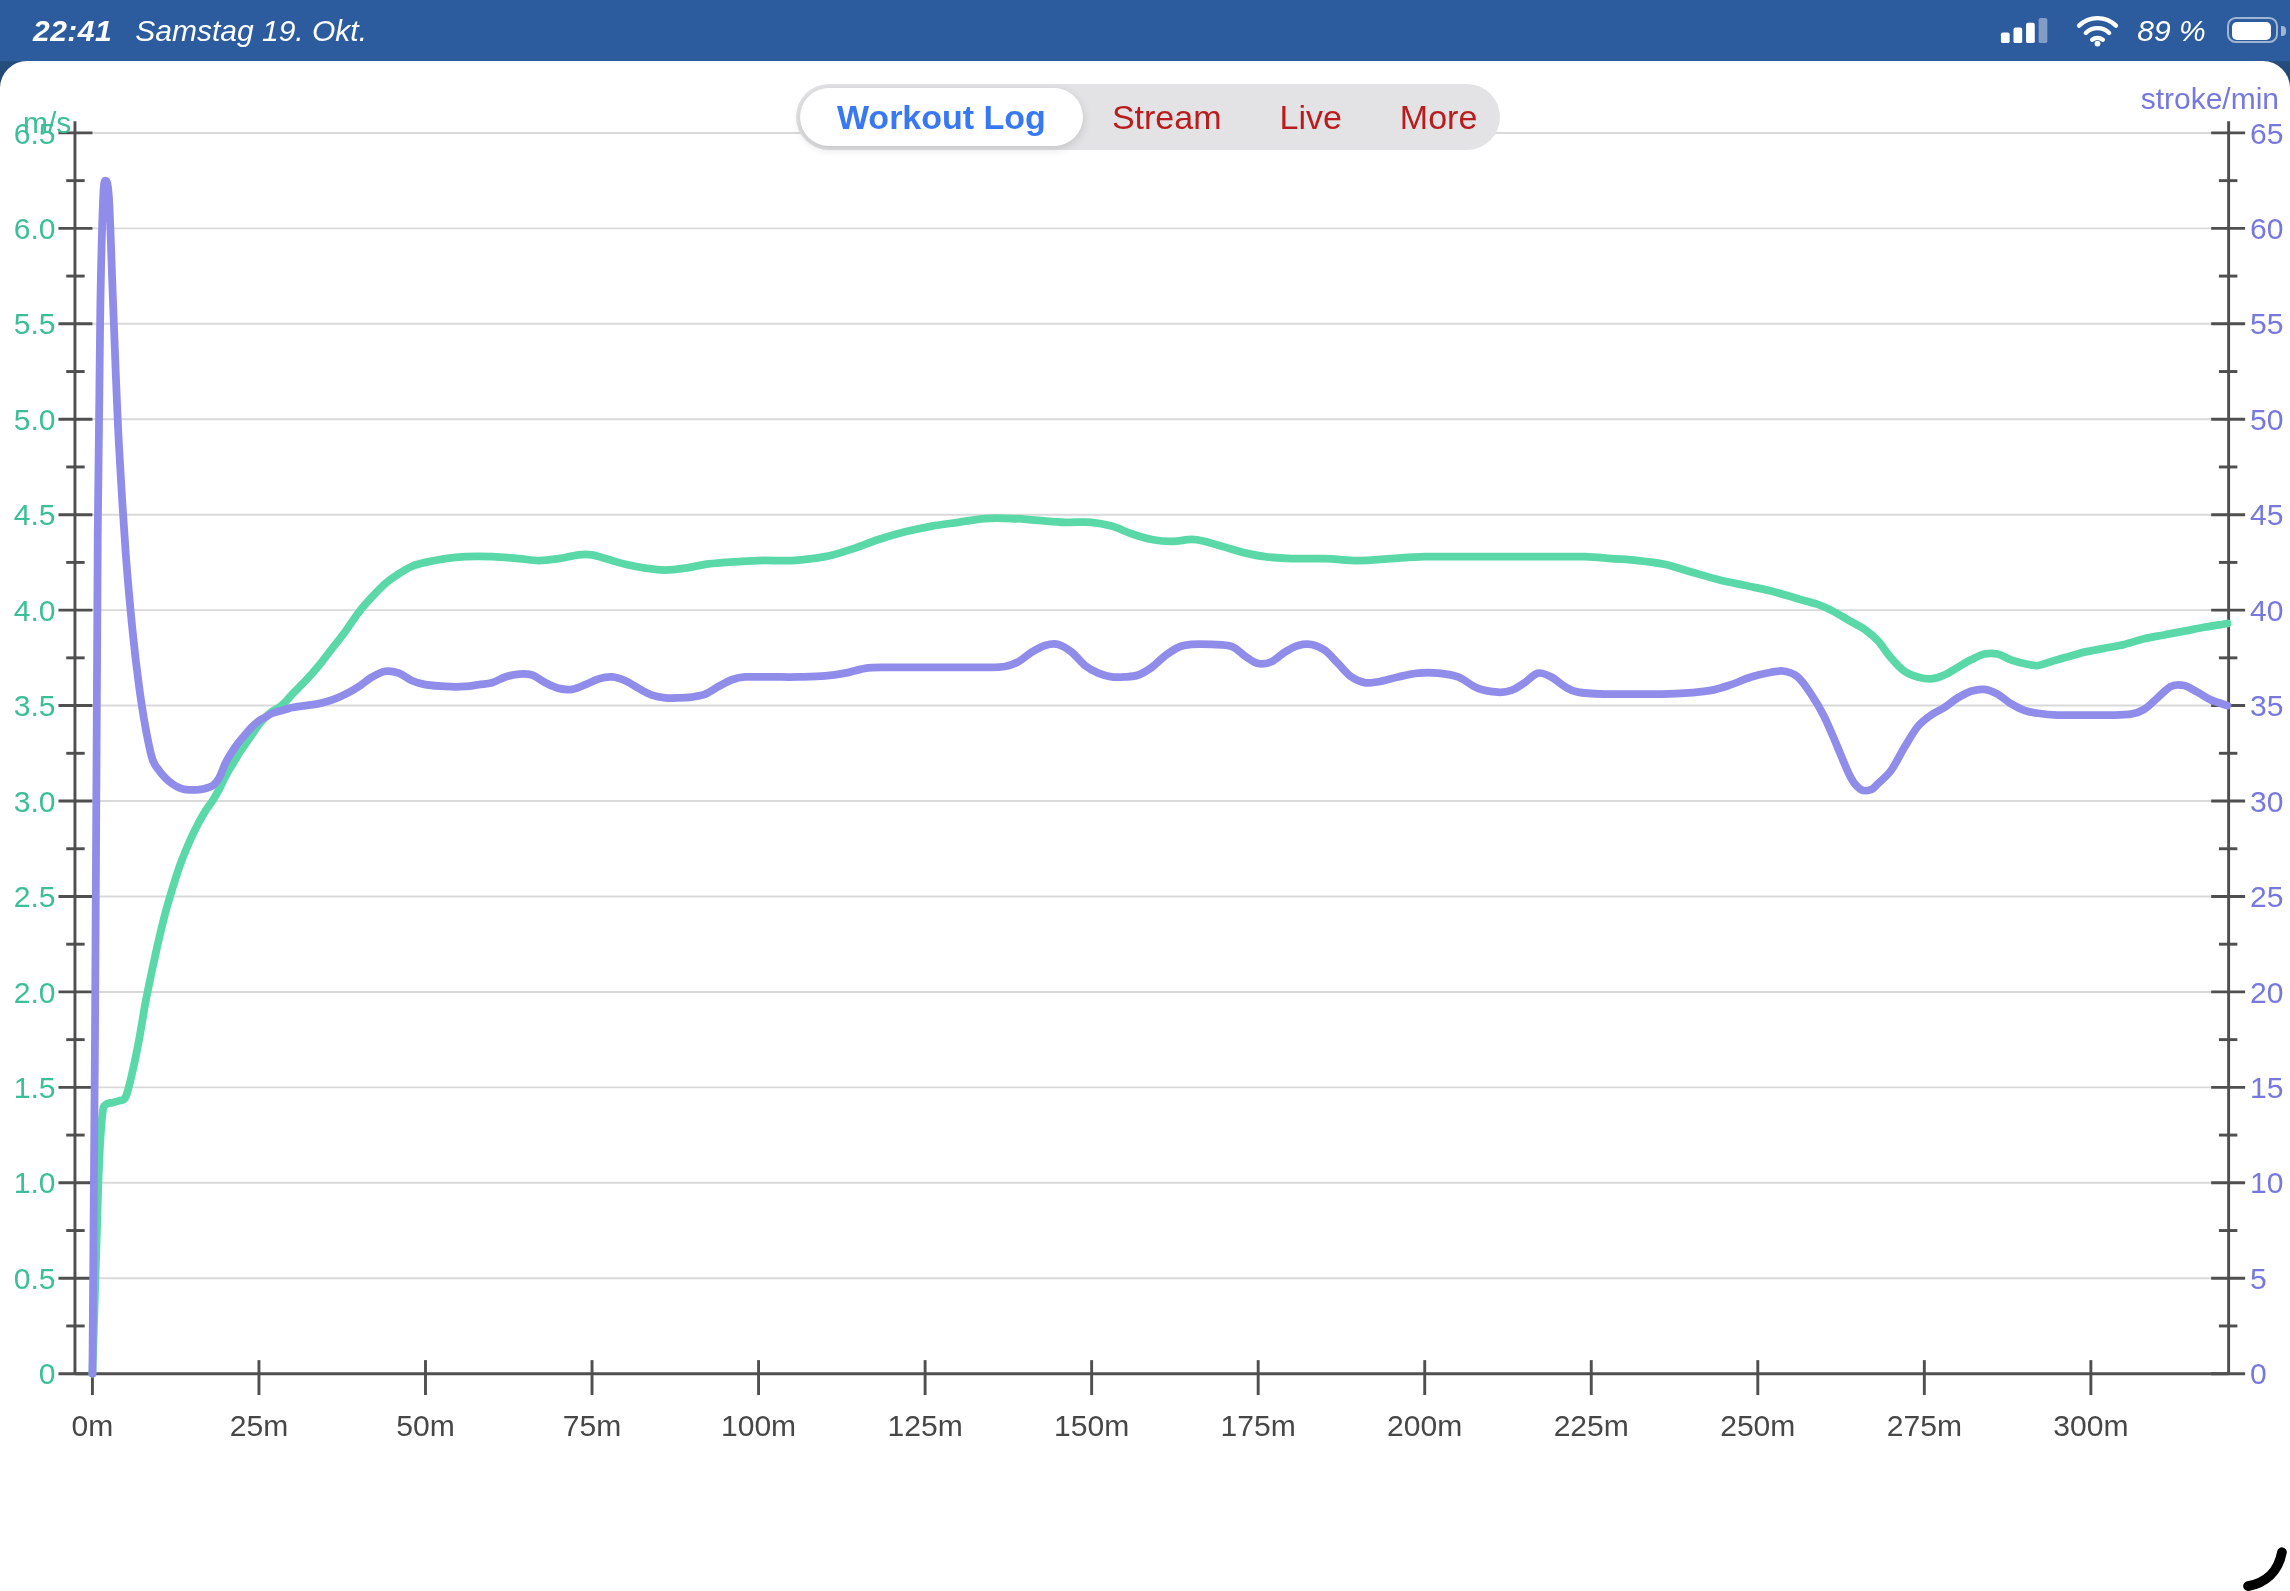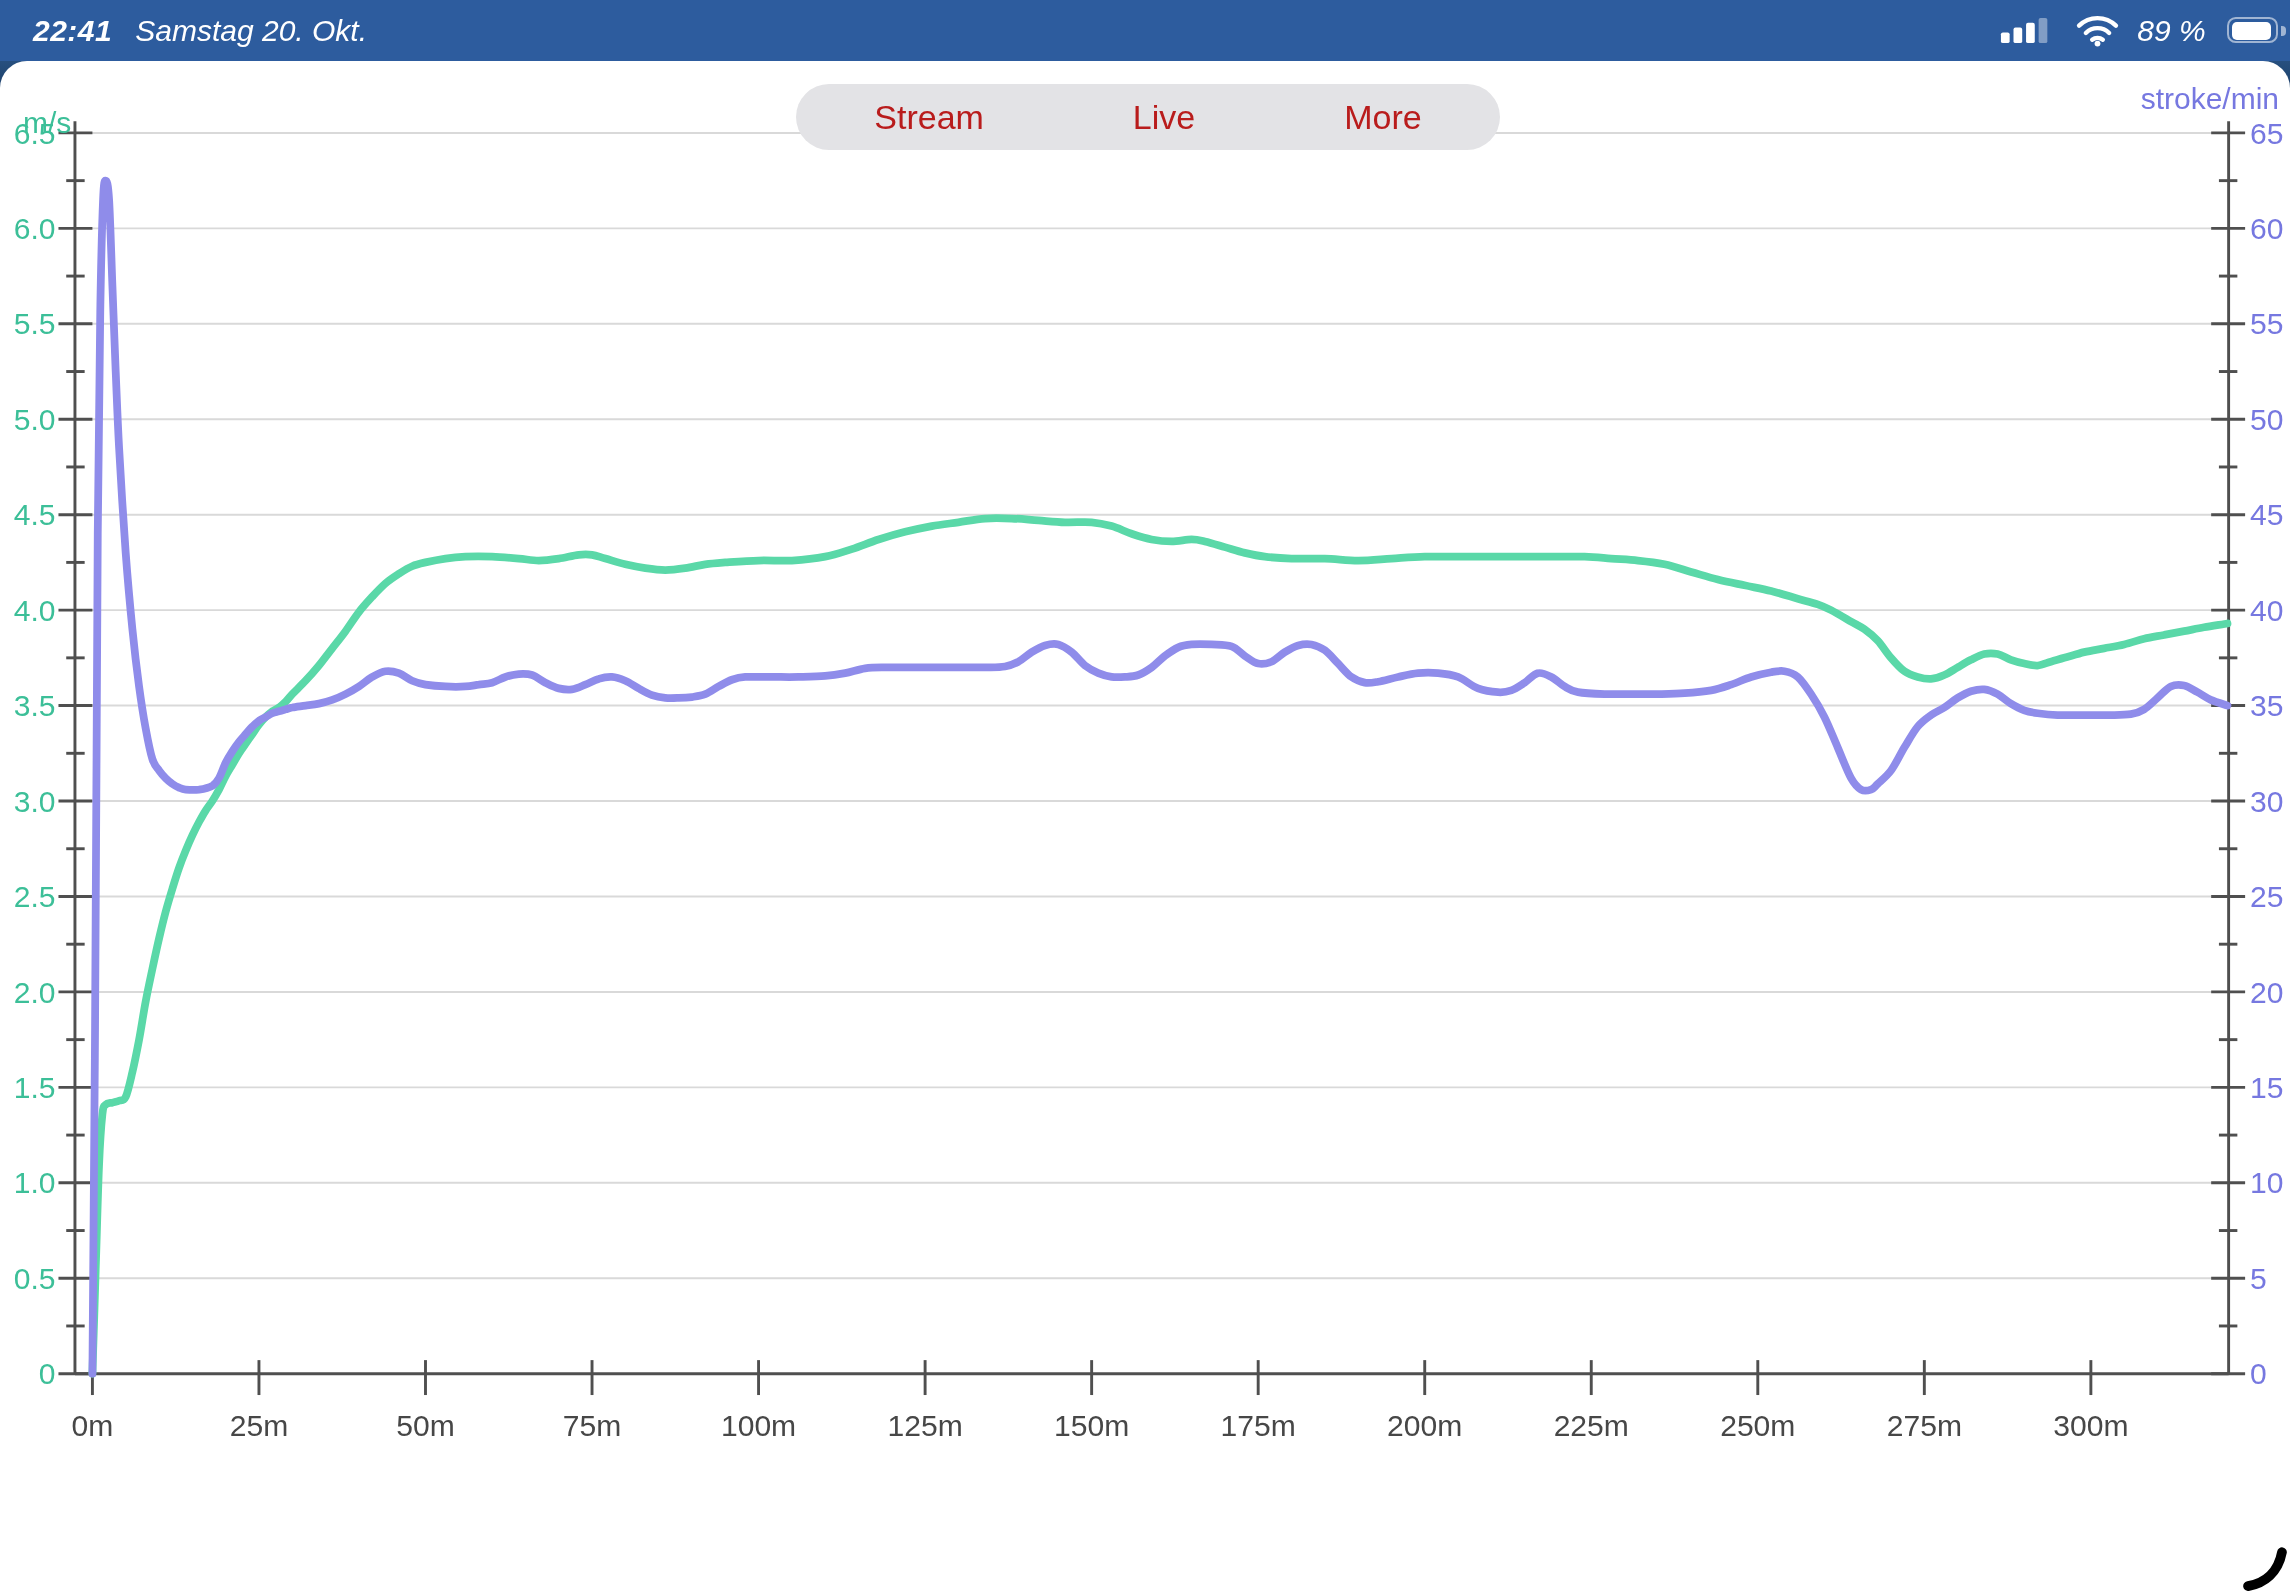--- a/index.html
+++ b/index.html
@@ -49,21 +49,21 @@
   .corner-mark{position:absolute;left:0;top:0;z-index:7;pointer-events:none;}
 </style>
 </head>
 <body>
 
 <div class="screen">
 
   <div class="status-bar" style="background: rgb(45, 92, 158); font-style: italic;">
     <div class="status-left">
       <span class="status-time">22:41</span>
-      <span class="status-date">Samstag 20. Okt.</span>
+      <span class="status-date">Samstag 19. Okt.</span>
     </div>
     <div class="status-right">
       <svg width="58" height="31" viewBox="0 0 60 32">
         <rect x="2" y="18" width="9" height="11" rx="2" fill="#fff"></rect>
         <rect x="15" y="13" width="9" height="16" rx="2" fill="#fff"></rect>
         <rect x="28" y="8" width="9" height="21" rx="2" fill="#fff"></rect>
         <rect x="41" y="3" width="9" height="26" rx="2" fill="#ffffff" opacity="0.4"></rect>
       </svg>
       <svg width="45" height="33" viewBox="0 0 46 34">
         <path d="M4 12 A27 27 0 0 1 42 12" fill="none" stroke="#fff" stroke-width="4.5" stroke-linecap="round"></path>
@@ -208,20 +208,21 @@
       <text x="1983.3333333333333" y="1480" text-anchor="middle" fill="#474747" font-size="31">275m</text>
       <line x1="2155" y1="1402" x2="2155" y2="1438" stroke="#4f4f4f" stroke-width="3"></line>
       <text x="2155" y="1480" text-anchor="middle" fill="#474747" font-size="31">300m</text>
       <path d="M95.0 1416.0C95.6 1398.0 97.3 1343.9 98.4 1307.8C99.6 1271.7 100.7 1226.1 101.9 1199.6C103.0 1173.0 104.2 1158.6 105.3 1148.4C106.4 1138.2 107.0 1140.5 108.7 1138.6C110.5 1136.6 113.3 1137.2 115.6 1136.6C117.9 1135.9 120.2 1135.6 122.5 1134.6C124.8 1133.6 127.0 1135.6 129.3 1130.7C131.6 1125.8 133.9 1114.9 136.2 1105.1C138.5 1095.3 140.8 1083.8 143.1 1071.7C145.4 1059.5 147.6 1044.4 149.9 1032.3C152.2 1020.2 154.5 1009.7 156.8 998.8C159.1 988.0 161.4 977.2 163.7 967.4C166.0 957.5 168.2 948.3 170.5 939.8C172.8 931.3 175.1 923.7 177.4 916.2C179.7 908.7 182.0 901.1 184.3 894.6C186.6 888.0 188.8 882.4 191.1 876.9C193.4 871.3 195.7 866.0 198.0 861.1C200.3 856.2 202.6 851.6 204.9 847.3C207.2 843.1 209.4 839.1 211.7 835.5C214.0 831.9 216.3 829.3 218.6 825.7C220.9 822.1 223.2 818.1 225.5 813.9C227.8 809.6 230.0 804.4 232.3 800.1C234.6 795.8 236.9 792.2 239.2 788.3C241.5 784.4 243.8 780.1 246.1 776.5C248.4 772.9 250.6 769.9 252.9 766.7C255.2 763.4 257.5 760.1 259.8 756.8C262.1 753.5 264.4 749.9 266.7 747.0C269.0 744.0 271.2 741.4 273.5 739.1C275.8 736.8 278.1 734.9 280.4 733.2C282.7 731.6 285.0 730.9 287.3 729.3C289.6 727.6 291.8 725.7 294.1 723.4C296.4 721.1 297.6 719.1 301.0 715.5C304.4 711.9 310.2 706.6 314.7 701.7C319.3 696.8 323.9 691.6 328.5 686.0C333.0 680.4 337.6 674.2 342.2 668.3C346.8 662.4 351.4 656.8 355.9 650.6C360.5 644.3 365.1 636.8 369.7 630.9C374.2 625.0 378.8 620.1 383.4 615.1C388.0 610.2 392.6 605.3 397.1 601.4C401.7 597.4 406.3 594.5 410.9 591.5C415.4 588.6 420.0 585.6 424.6 583.7C429.2 581.7 432.6 581.0 438.3 579.7C444.1 578.4 452.1 576.8 458.9 575.8C465.8 574.8 471.5 574.2 479.5 573.8C487.5 573.5 497.8 573.5 507.0 573.8C516.2 574.2 526.5 575.1 534.5 575.8C542.5 576.5 548.2 577.8 555.1 577.8C561.9 577.8 568.8 576.8 575.7 575.8C582.5 574.8 590.5 572.5 596.3 571.9C602.0 571.2 605.4 571.2 610.0 571.9C614.6 572.5 618.0 574.2 623.7 575.8C629.5 577.4 637.5 580.1 644.3 581.7C651.2 583.3 658.1 584.7 664.9 585.6C671.8 586.6 678.7 587.6 685.5 587.6C692.4 587.6 699.3 586.6 706.1 585.6C713.0 584.7 719.9 582.7 726.7 581.7C733.6 580.7 738.2 580.4 747.3 579.7C756.5 579.1 770.2 578.1 781.7 577.8C793.1 577.4 804.6 578.4 816.0 577.8C827.4 577.1 840.0 575.8 850.3 573.8C860.6 571.9 868.6 568.9 877.8 566.0C887.0 563.0 896.1 559.1 905.3 556.1C914.4 553.2 923.6 550.5 932.7 548.2C941.9 546.0 951.0 544.0 960.2 542.3C969.4 540.7 978.5 539.7 987.7 538.4C996.8 537.1 1006.0 535.1 1015.1 534.5C1024.3 533.8 1033.4 534.1 1042.6 534.5C1051.8 534.8 1060.9 535.8 1070.1 536.4C1079.2 537.1 1088.4 538.1 1097.5 538.4C1106.7 538.7 1117.0 537.8 1125.0 538.4C1133.0 539.1 1138.7 540.4 1145.6 542.3C1152.5 544.3 1159.3 547.9 1166.2 550.2C1173.1 552.5 1179.9 554.8 1186.8 556.1C1193.7 557.4 1200.5 558.1 1207.4 558.1C1214.3 558.1 1222.3 556.1 1228.0 556.1C1233.7 556.1 1236.0 556.8 1241.7 558.1C1247.5 559.4 1255.5 562.0 1262.3 564.0C1269.2 566.0 1276.1 568.3 1282.9 569.9C1289.8 571.5 1295.5 572.8 1303.5 573.8C1311.5 574.8 1320.7 575.5 1331.0 575.8C1341.3 576.1 1353.9 575.5 1365.3 575.8C1376.8 576.1 1388.2 577.8 1399.7 577.8C1411.1 577.8 1422.6 576.5 1434.0 575.8C1445.4 575.1 1455.7 574.2 1468.3 573.8C1480.9 573.5 1495.8 573.8 1509.5 573.8C1523.3 573.8 1537.0 573.8 1550.7 573.8C1564.5 573.8 1578.2 573.8 1591.9 573.8C1605.7 573.8 1621.7 573.5 1633.1 573.8C1644.6 574.2 1651.4 575.1 1660.6 575.8C1669.8 576.5 1678.9 576.8 1688.1 577.8C1697.2 578.7 1706.4 579.7 1715.5 581.7C1724.7 583.7 1733.8 586.9 1743.0 589.6C1752.2 592.2 1761.3 595.1 1770.5 597.4C1779.6 599.7 1788.8 601.4 1797.9 603.3C1807.1 605.3 1816.2 607.0 1825.4 609.2C1834.6 611.5 1844.9 614.8 1852.9 617.1C1860.9 619.4 1867.7 621.1 1873.5 623.0C1879.2 625.0 1881.5 626.0 1887.2 628.9C1892.9 631.9 1902.1 637.4 1907.8 640.7C1913.5 644.0 1917.0 645.3 1921.5 648.6C1926.1 651.9 1930.7 655.5 1935.3 660.4C1939.8 665.3 1944.4 672.9 1949.0 678.1C1953.6 683.4 1958.2 688.6 1962.7 691.9C1967.3 695.2 1971.9 696.5 1976.5 697.8C1981.0 699.1 1985.6 700.1 1990.2 699.8C1994.8 699.4 1999.4 697.8 2003.9 695.8C2008.5 693.9 2013.1 690.6 2017.7 688.0C2022.2 685.3 2026.8 682.4 2031.4 680.1C2036.0 677.8 2040.6 675.2 2045.1 674.2C2049.7 673.2 2054.3 673.2 2058.9 674.2C2063.4 675.2 2068.0 678.4 2072.6 680.1C2077.2 681.7 2081.8 683.0 2086.3 684.0C2090.9 685.0 2095.5 686.3 2100.1 686.0C2104.6 685.7 2109.2 683.4 2113.8 682.1C2118.4 680.7 2121.8 679.8 2127.5 678.1C2133.3 676.5 2141.3 673.9 2148.1 672.2C2155.0 670.6 2161.9 669.6 2168.7 668.3C2175.6 667.0 2182.5 666.0 2189.3 664.3C2196.2 662.7 2203.1 660.1 2209.9 658.4C2216.8 656.8 2223.7 655.8 2230.5 654.5C2237.4 653.2 2244.3 651.9 2251.1 650.6C2258.0 649.3 2264.3 647.9 2271.7 646.6C2279.2 645.3 2291.8 643.4 2295.8 642.7" fill="none" stroke="#5ad8a8" stroke-width="8" stroke-linecap="round" stroke-linejoin="round"></path>
       <path d="M95.0 1416.0C95.5 1357.0 96.8 1206.1 97.7 1061.8C98.7 917.5 99.6 674.8 100.5 550.2C101.4 425.6 102.3 371.5 103.2 314.1C104.2 256.7 105.1 227.2 106.0 205.9C106.9 184.6 107.7 186.2 108.7 186.2C109.8 186.2 111.0 187.8 112.2 205.9C113.3 223.9 114.5 264.9 115.6 294.4C116.7 323.9 117.9 355.1 119.0 383.0C120.2 410.8 120.8 430.5 122.5 461.7C124.2 492.8 127.0 538.7 129.3 569.9C131.6 601.0 133.9 625.6 136.2 648.6C138.5 671.6 140.8 690.6 143.1 707.6C145.4 724.7 147.6 738.5 149.9 750.9C152.2 763.4 154.5 775.2 156.8 782.4C159.1 789.6 161.4 790.9 163.7 794.2C166.0 797.5 168.2 799.8 170.5 802.1C172.8 804.4 175.1 806.3 177.4 808.0C179.7 809.6 182.0 810.9 184.3 811.9C186.6 812.9 187.7 813.6 191.1 813.9C194.6 814.2 200.3 814.5 204.9 813.9C209.4 813.2 215.2 811.9 218.6 810.0C222.0 808.0 223.2 806.0 225.5 802.1C227.8 798.1 230.0 790.9 232.3 786.3C234.6 781.7 236.9 778.1 239.2 774.5C241.5 770.9 243.8 767.6 246.1 764.7C248.4 761.7 250.6 759.4 252.9 756.8C255.2 754.2 257.5 751.2 259.8 749.0C262.1 746.7 264.4 744.7 266.7 743.0C269.0 741.4 271.2 740.4 273.5 739.1C275.8 737.8 278.1 736.2 280.4 735.2C282.7 734.2 285.0 733.9 287.3 733.2C289.6 732.6 291.8 731.9 294.1 731.2C296.4 730.6 297.6 729.9 301.0 729.3C304.4 728.6 310.2 728.0 314.7 727.3C319.3 726.7 323.9 726.3 328.5 725.3C333.0 724.4 337.6 723.0 342.2 721.4C346.8 719.8 351.4 717.8 355.9 715.5C360.5 713.2 365.1 710.6 369.7 707.6C374.2 704.7 378.8 700.4 383.4 697.8C388.0 695.2 392.6 692.5 397.1 691.9C401.7 691.2 406.3 692.2 410.9 693.9C415.4 695.5 420.0 699.8 424.6 701.7C429.2 703.7 432.6 704.7 438.3 705.7C444.1 706.6 452.1 707.3 458.9 707.6C465.8 708.0 473.8 708.0 479.5 707.6C485.3 707.3 488.7 706.3 493.3 705.7C497.8 705.0 502.4 705.0 507.0 703.7C511.6 702.4 516.2 699.3 520.7 697.8C525.3 696.3 529.9 695.2 534.5 694.8C539.0 694.5 543.6 694.3 548.2 695.8C552.8 697.3 557.4 701.4 561.9 703.7C566.5 706.0 571.1 708.5 575.7 709.6C580.2 710.7 584.8 711.2 589.4 710.6C594.0 709.9 598.6 707.5 603.1 705.7C607.7 703.9 612.3 701.1 616.9 699.8C621.4 698.4 626.0 697.5 630.6 697.8C635.2 698.1 639.8 699.8 644.3 701.7C648.9 703.7 653.5 707.1 658.1 709.6C662.6 712.1 667.2 714.8 671.8 716.5C676.4 718.1 681.0 718.9 685.5 719.4C690.1 719.9 694.7 719.6 699.3 719.4C703.8 719.3 708.4 719.1 713.0 718.5C717.6 717.8 722.2 717.3 726.7 715.5C731.3 713.7 735.9 710.1 740.5 707.6C745.0 705.2 749.6 702.4 754.2 700.7C758.8 699.1 761.1 698.3 767.9 697.8C774.8 697.3 786.2 697.8 795.4 697.8C804.6 697.8 813.7 698.0 822.9 697.8C832.0 697.6 842.3 697.5 850.3 696.8C858.3 696.2 864.1 695.2 870.9 693.9C877.8 692.5 884.7 689.9 891.5 688.9C898.4 688.0 903.0 688.1 912.1 688.0C921.3 687.8 935.0 688.0 946.5 688.0C957.9 688.0 969.4 688.0 980.8 688.0C992.2 688.0 1006.0 688.1 1015.1 688.0C1024.3 687.8 1030.0 688.0 1035.7 687.0C1041.5 686.0 1044.9 684.5 1049.5 682.1C1054.0 679.6 1058.6 675.0 1063.2 672.2C1067.8 669.4 1072.4 666.6 1076.9 665.3C1081.5 664.0 1086.1 663.2 1090.7 664.3C1095.2 665.5 1099.8 668.6 1104.4 672.2C1109.0 675.8 1113.6 682.4 1118.1 686.0C1122.7 689.6 1127.3 691.9 1131.9 693.9C1136.4 695.8 1141.0 697.1 1145.6 697.8C1150.2 698.4 1154.8 698.1 1159.3 697.8C1163.9 697.5 1168.5 697.5 1173.1 695.8C1177.6 694.2 1182.2 691.2 1186.8 688.0C1191.4 684.7 1196.0 679.6 1200.5 676.1C1205.1 672.7 1209.7 669.3 1214.3 667.3C1218.8 665.3 1222.3 664.8 1228.0 664.3C1233.7 663.8 1241.7 664.0 1248.6 664.3C1255.5 664.7 1263.5 664.3 1269.2 666.3C1274.9 668.3 1278.4 673.2 1282.9 676.1C1287.5 679.1 1292.1 683.0 1296.7 684.0C1301.2 685.0 1305.8 684.0 1310.4 682.1C1315.0 680.1 1319.6 675.0 1324.1 672.2C1328.7 669.4 1333.3 666.6 1337.9 665.3C1342.4 664.0 1347.0 663.5 1351.6 664.3C1356.2 665.2 1360.8 667.0 1365.3 670.2C1369.9 673.5 1374.5 679.4 1379.1 684.0C1383.6 688.6 1388.2 694.5 1392.8 697.8C1397.4 701.1 1402.0 702.9 1406.5 703.7C1411.1 704.5 1414.5 703.7 1420.3 702.7C1426.0 701.7 1434.0 699.3 1440.9 697.8C1447.7 696.3 1454.6 694.5 1461.5 693.9C1468.3 693.2 1475.2 693.2 1482.1 693.9C1488.9 694.5 1495.8 695.2 1502.7 697.8C1509.5 700.4 1516.4 707.0 1523.3 709.6C1530.1 712.2 1538.1 713.2 1543.9 713.5C1549.6 713.9 1553.0 713.2 1557.6 711.6C1562.2 709.9 1566.8 706.6 1571.3 703.7C1575.9 700.7 1580.5 694.8 1585.1 693.9C1589.6 692.9 1594.2 695.5 1598.8 697.8C1603.4 700.1 1608.0 705.0 1612.5 707.6C1617.1 710.3 1619.4 712.2 1626.3 713.5C1633.1 714.8 1644.6 715.2 1653.7 715.5C1662.9 715.8 1672.0 715.5 1681.2 715.5C1690.4 715.5 1699.5 715.7 1708.7 715.5C1717.8 715.3 1727.0 715.2 1736.1 714.5C1745.3 713.9 1755.6 713.0 1763.6 711.6C1771.6 710.1 1777.3 708.0 1784.2 705.7C1791.1 703.4 1797.9 699.9 1804.8 697.8C1811.7 695.7 1819.7 693.9 1825.4 692.9C1831.1 691.9 1834.6 691.1 1839.1 691.9C1843.7 692.7 1848.3 693.9 1852.9 697.8C1857.4 701.7 1862.0 708.6 1866.6 715.5C1871.2 722.4 1875.8 729.9 1880.3 739.1C1884.9 748.3 1889.5 760.1 1894.1 770.6C1898.6 781.1 1903.8 794.9 1907.8 802.1C1911.8 809.3 1914.7 811.9 1918.1 813.9C1921.5 815.9 1925.5 814.9 1928.4 813.9C1931.3 812.9 1931.8 811.3 1935.3 808.0C1938.7 804.7 1944.4 800.4 1949.0 794.2C1953.6 788.0 1958.2 778.1 1962.7 770.6C1967.3 763.1 1971.9 754.5 1976.5 749.0C1981.0 743.4 1985.6 740.4 1990.2 737.1C1994.8 733.9 1999.4 732.2 2003.9 729.3C2008.5 726.3 2013.1 722.2 2017.7 719.4C2022.2 716.6 2026.8 714.0 2031.4 712.5C2036.0 711.1 2040.6 710.1 2045.1 710.6C2049.7 711.1 2054.3 713.0 2058.9 715.5C2063.4 718.0 2068.0 722.6 2072.6 725.3C2077.2 728.1 2081.8 730.6 2086.3 732.2C2090.9 733.9 2094.3 734.4 2100.1 735.2C2105.8 736.0 2112.7 736.8 2120.7 737.1C2128.7 737.5 2139.0 737.1 2148.1 737.1C2157.3 737.1 2167.6 737.3 2175.6 737.1C2183.6 737.0 2190.5 737.1 2196.2 736.2C2201.9 735.2 2205.4 734.0 2209.9 731.2C2214.5 728.5 2219.1 723.4 2223.7 719.4C2228.2 715.5 2232.8 709.8 2237.4 707.6C2242.0 705.5 2246.6 705.7 2251.1 706.6C2255.7 707.6 2260.3 711.1 2264.9 713.5C2269.4 716.0 2273.4 719.1 2278.6 721.4C2283.8 723.7 2292.9 726.3 2295.8 727.3" fill="none" stroke="#8f8cea" stroke-width="8" stroke-linecap="round" stroke-linejoin="round"></path>
     </svg>
   <span class="axis-title left" style="color: rgb(60, 191, 152);">m/s</span>
   <span class="axis-title right" style="color: rgb(118, 120, 224);">stroke/min</span>
 
   <div class="segmented">
+    <button class="seg selected" style="color: rgb(56, 120, 242);">Workout Log</button>
     <button class="seg">Stream</button>
     <button class="seg">Live</button>
     <button class="seg">More</button>
   </div>
 
   <svg class="corner-mark" width="2290" height="1591" viewBox="0 0 2360 1640">
     <path id="corner-path" d="M2317 1635 C2334 1632 2348 1621 2352 1600" fill="none" stroke-width="10" stroke-linecap="round" stroke="#000000"></path>
   </svg>
 
 </div>

